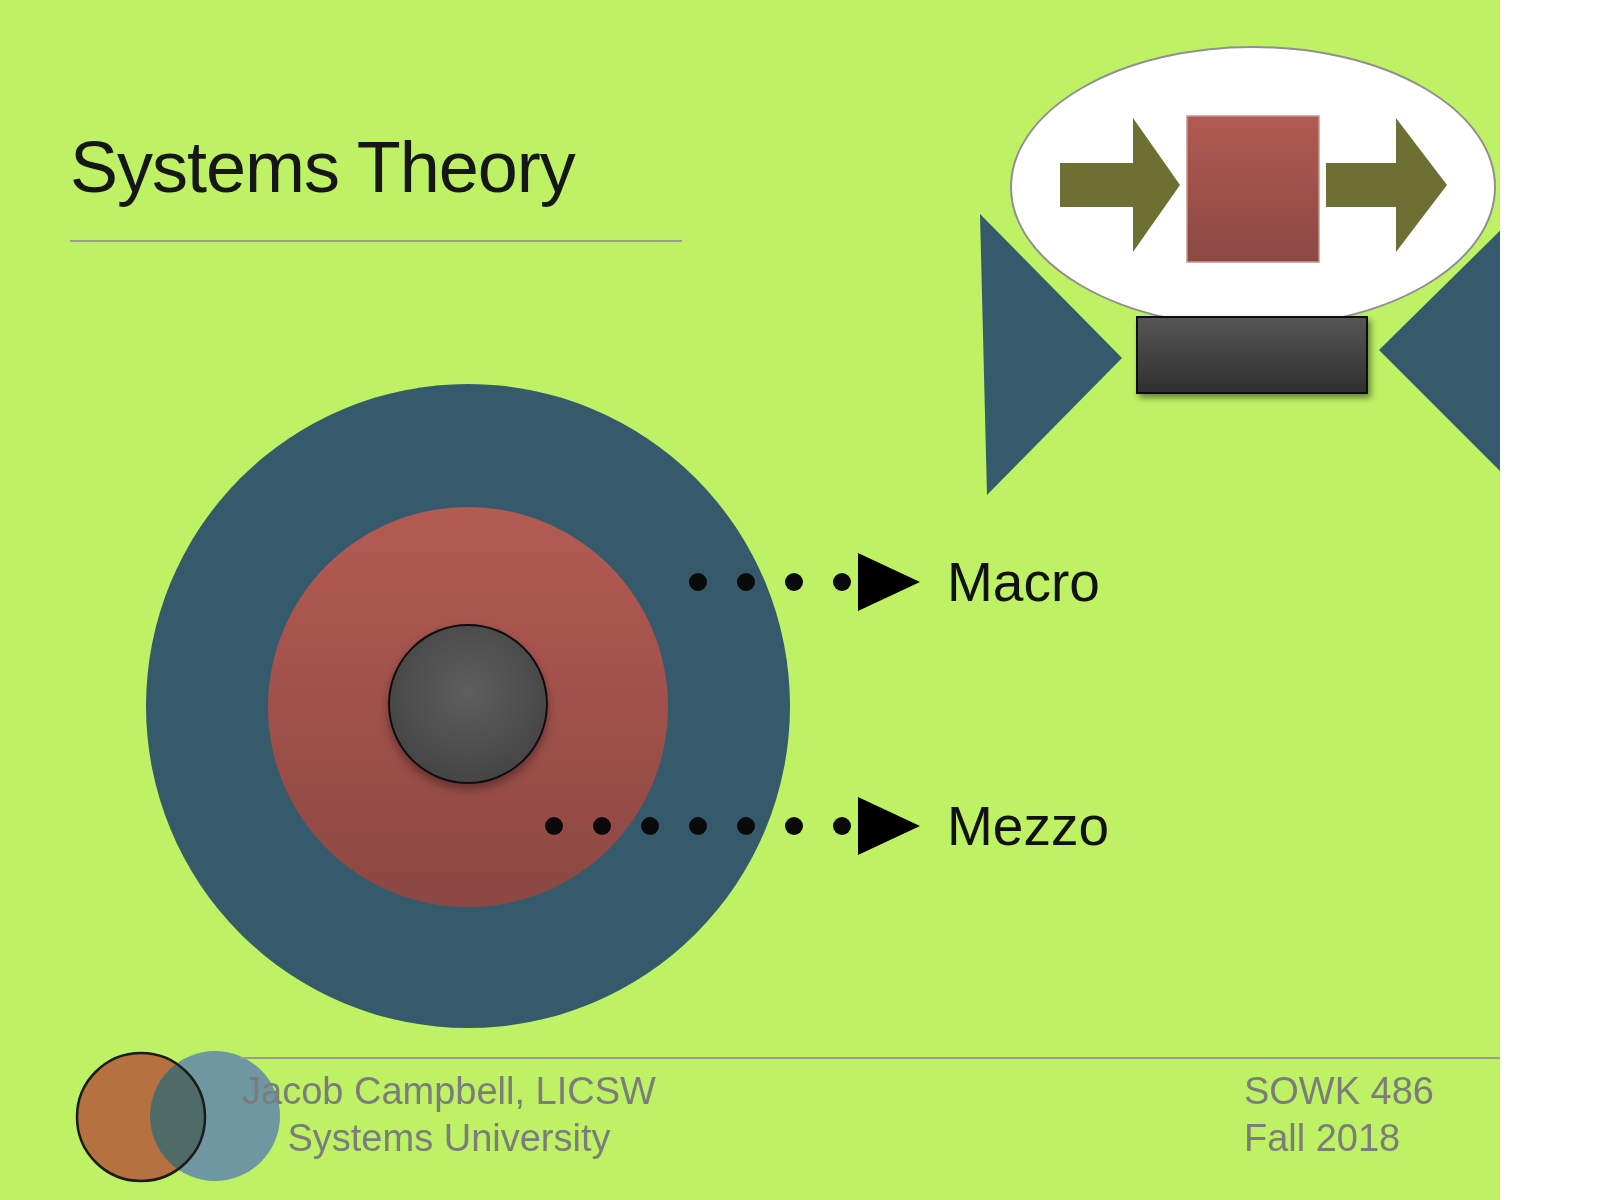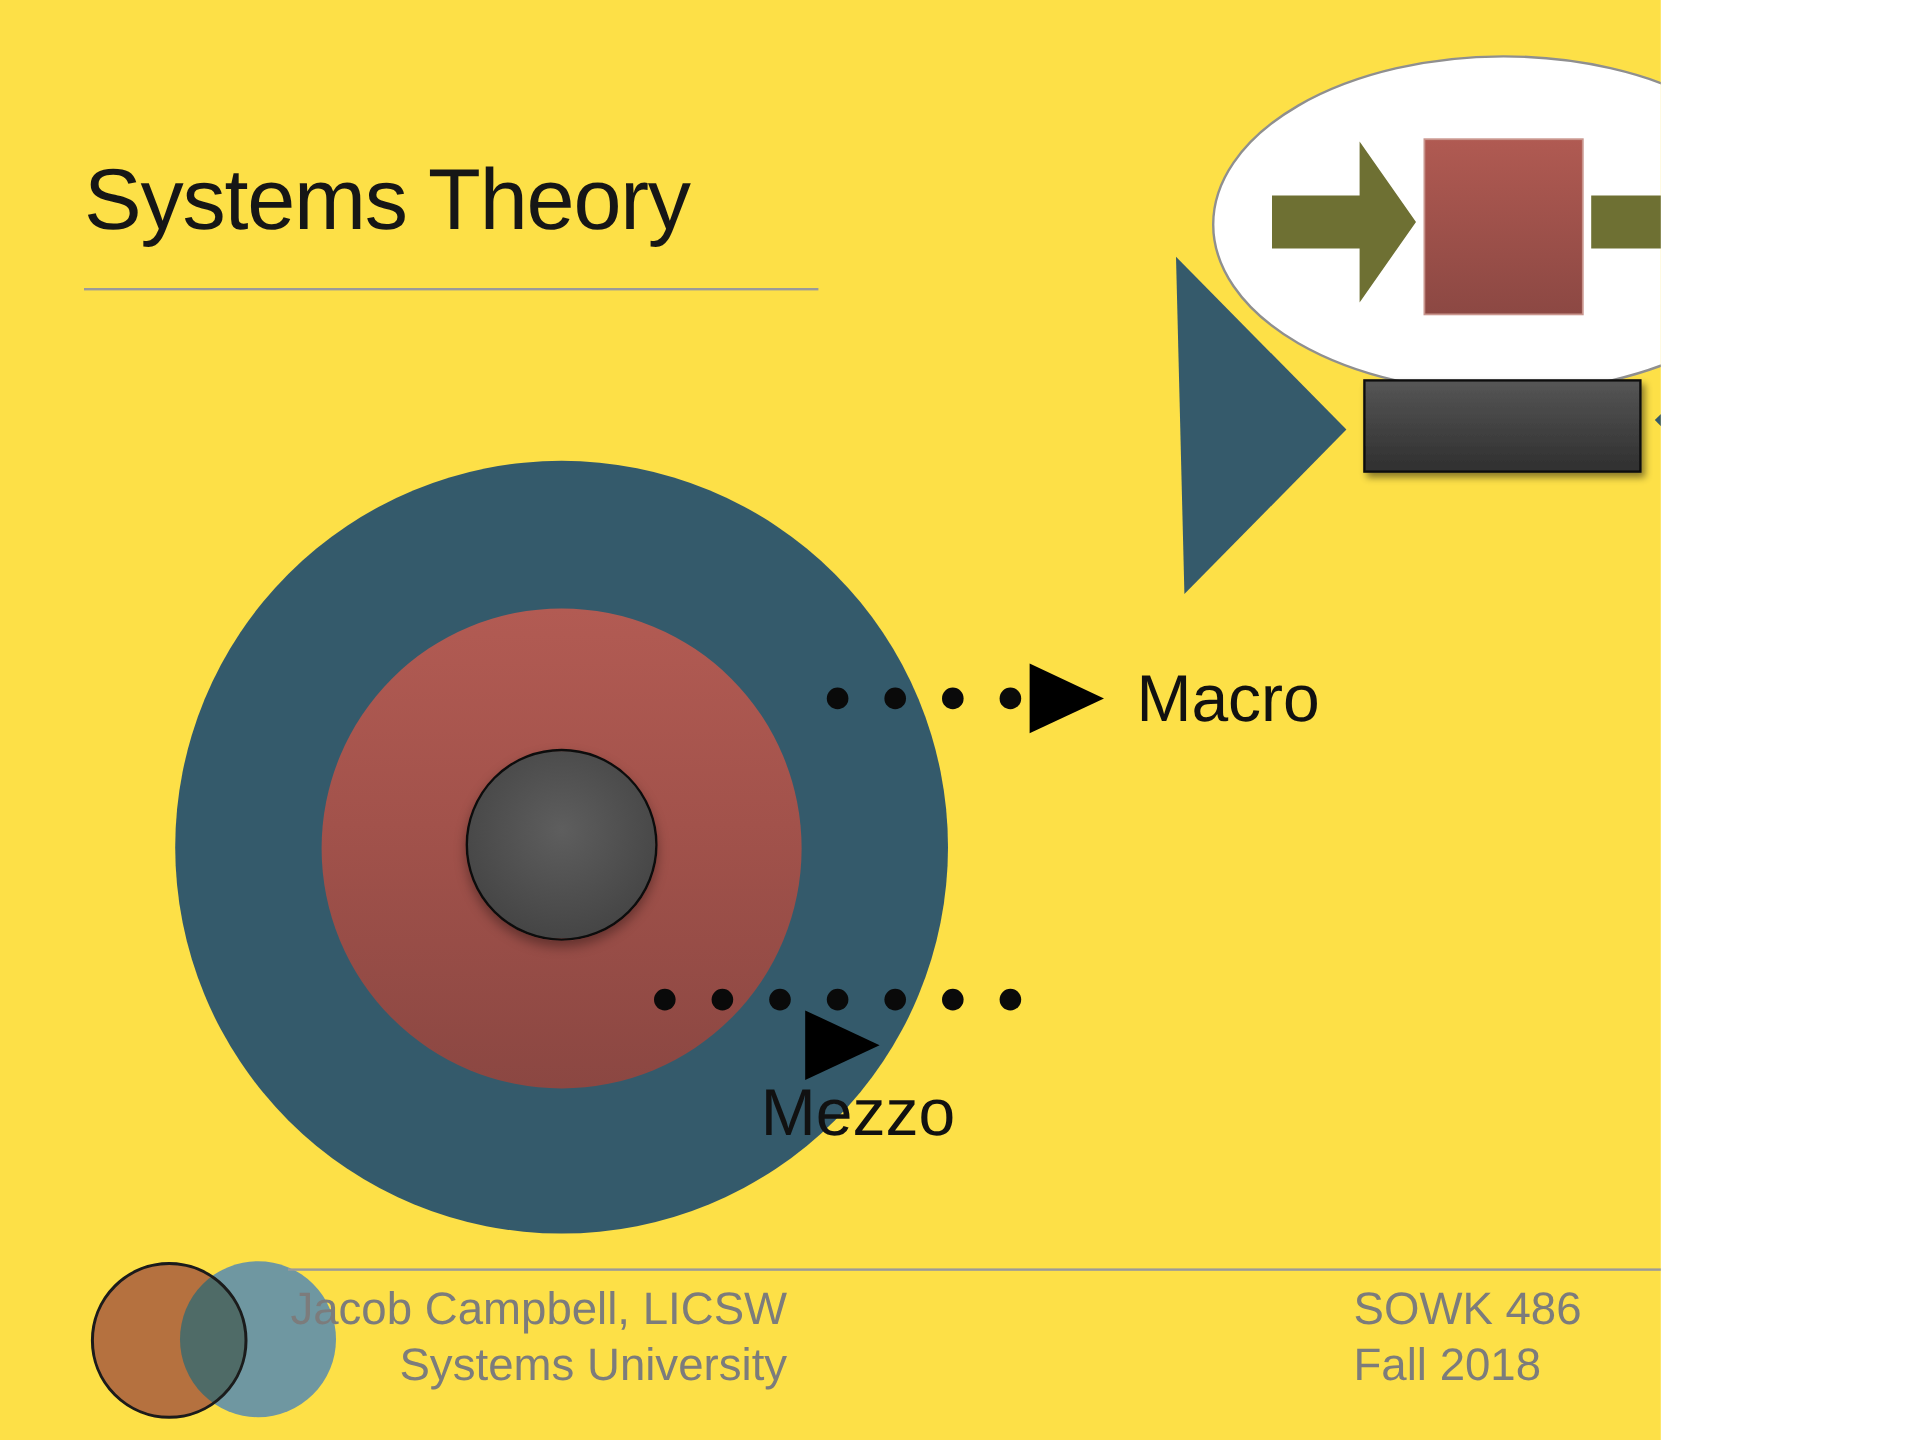--- a/index.html
+++ b/index.html
@@ -1,17 +1,17 @@
 <!DOCTYPE html>
 <html><head>
 <meta charset="utf-8">
 <style>
   html,body{margin:0;padding:0;background:#ffffff;}
   #slide{
-    position:relative;width:1384px;height:1200px;background:#fde047;
+    position:relative;width:1500px;height:1200px;background:#bef264;
     overflow:hidden;font-family:"Liberation Sans","DejaVu Sans",sans-serif;
   }
   
   #title{
     position:absolute;left:70px;top:126px;font-size:72px;font-weight:300;
     color:#161616;letter-spacing:-1px;white-space:nowrap;
   }
   #title-rule{
     position:absolute;left:70px;top:240px;width:612px;height:2px;background:#9a9a9a;
   }
@@ -38,32 +38,32 @@
   .level-row .dot{width:18px;height:18px;border-radius:50%;background:#0a0a0a;flex:0 0 auto;}
   .level-row .tri{
     width:0;height:0;border-left:62px solid #000;
     border-top:29px solid transparent;border-bottom:29px solid transparent;flex:0 0 auto;
   }
   .level-row .lvl-label{
     margin-left:27px;font-size:55px;font-weight:400;color:#111;line-height:1;white-space:nowrap;
   }
   #row-macro{left:689px;top:552px;align-items:center;}
   #row-micro{left:497px;top:677px;}
-  #row-mezzo{left:545px;top:824px;flex-direction:column;}
+  #row-mezzo{left:545px;top:796px;}
   
   #system-diagram{position:absolute;left:940px;top:30px;width:600px;height:480px;}
   #footer-logo{position:absolute;left:60px;top:1040px;width:240px;height:160px;}
   
   #footer-rule{
     position:absolute;left:240px;top:1057px;width:1293px;height:2px;background:#9a9a9a;
   }
   .footer-text{
     position:absolute;top:1068px;font-size:38px;line-height:47px;color:#7c7c7c;white-space:nowrap;
   }
-  #footer-left{left:242px;text-align:right;}
+  #footer-left{left:242px;text-align:center;}
   #footer-right{right:66px;text-align:left;}
 </style>
 </head>
 <body>
 
 <div id="slide">
 
   <div id="title">Systems Theory</div>
   <div id="title-rule"></div>
 

